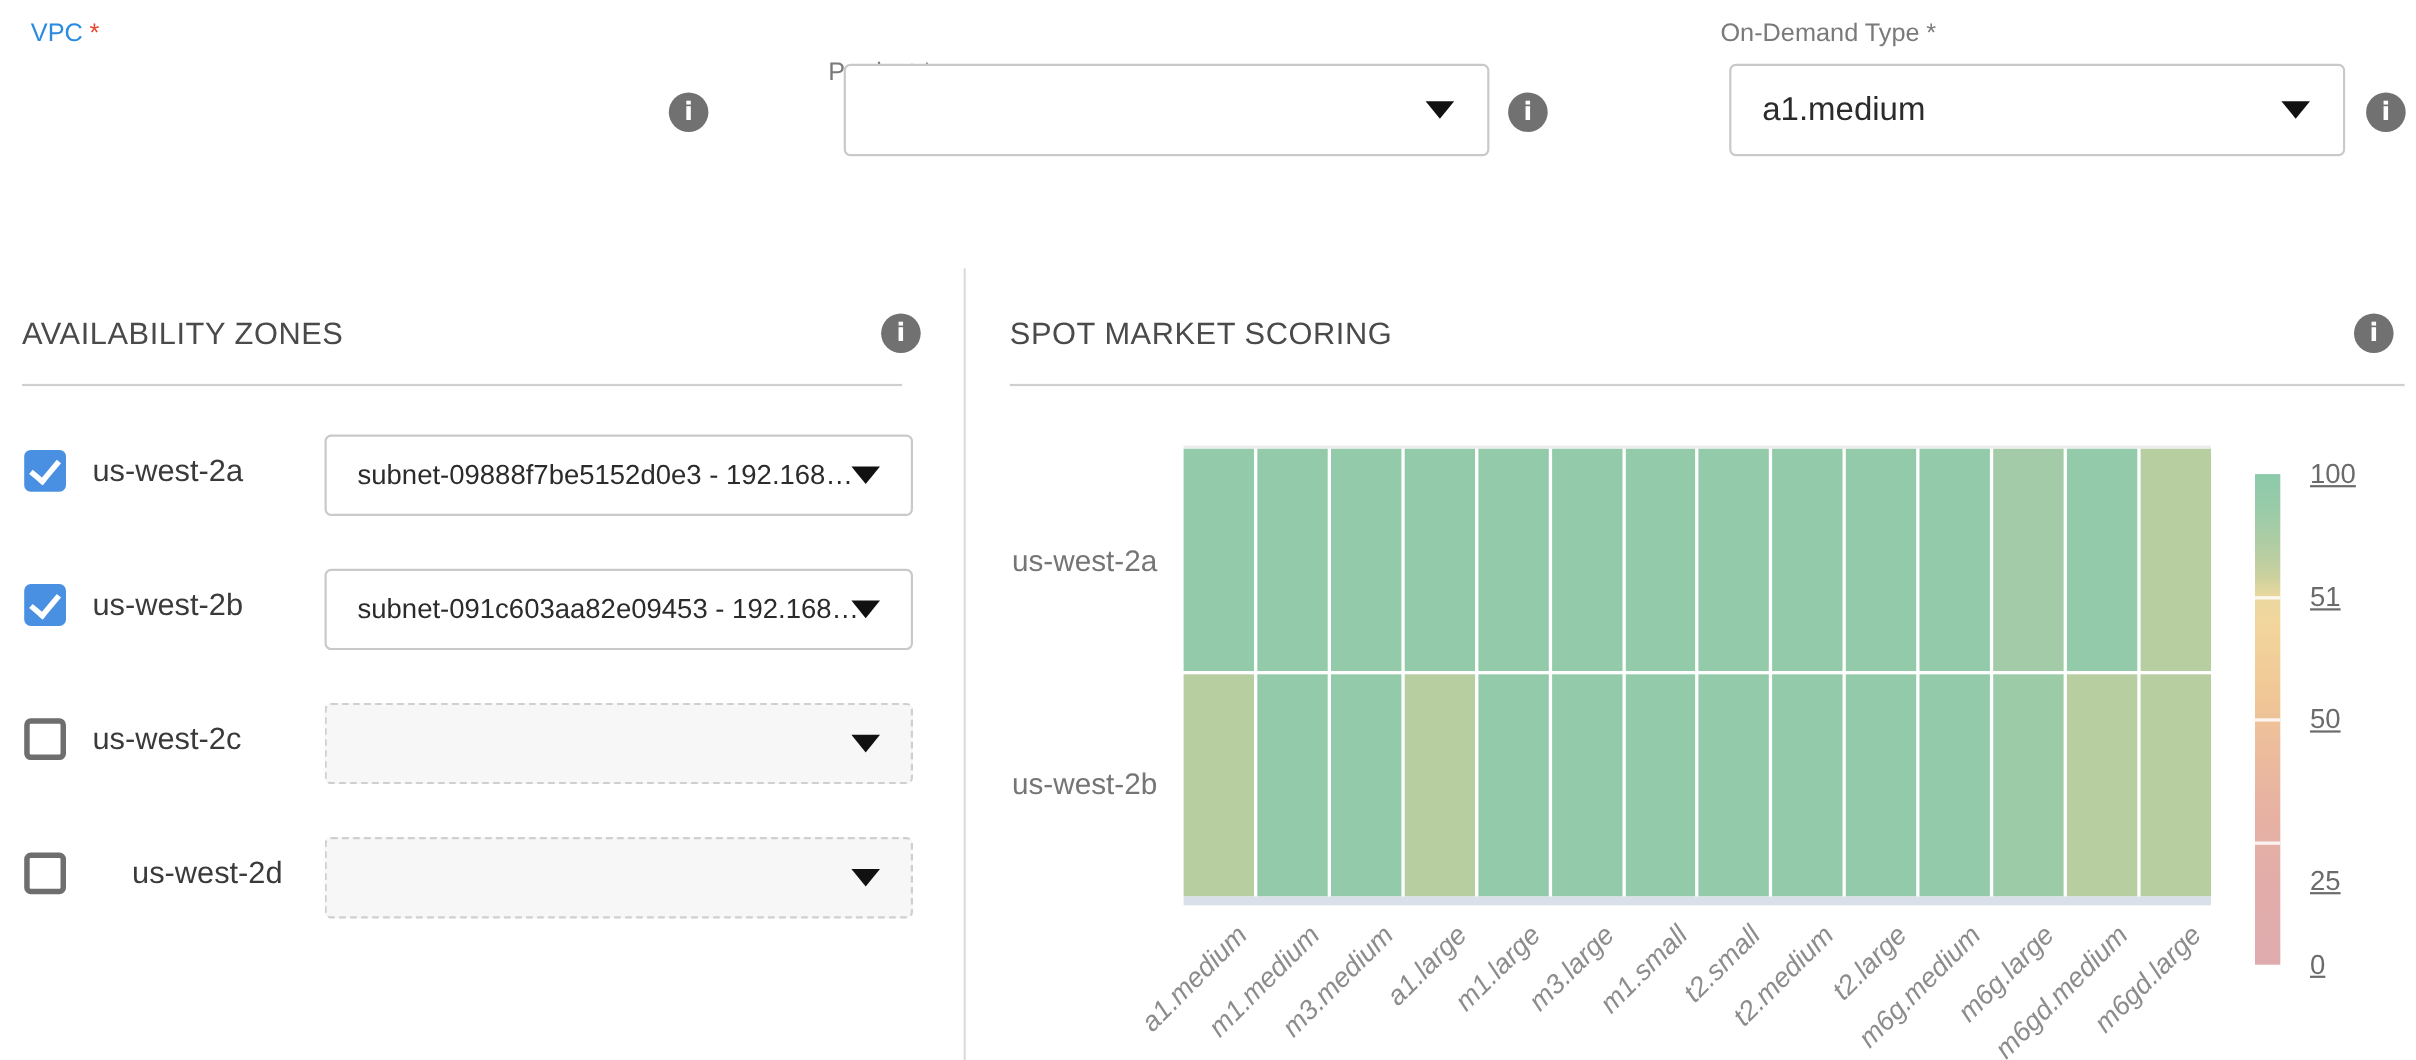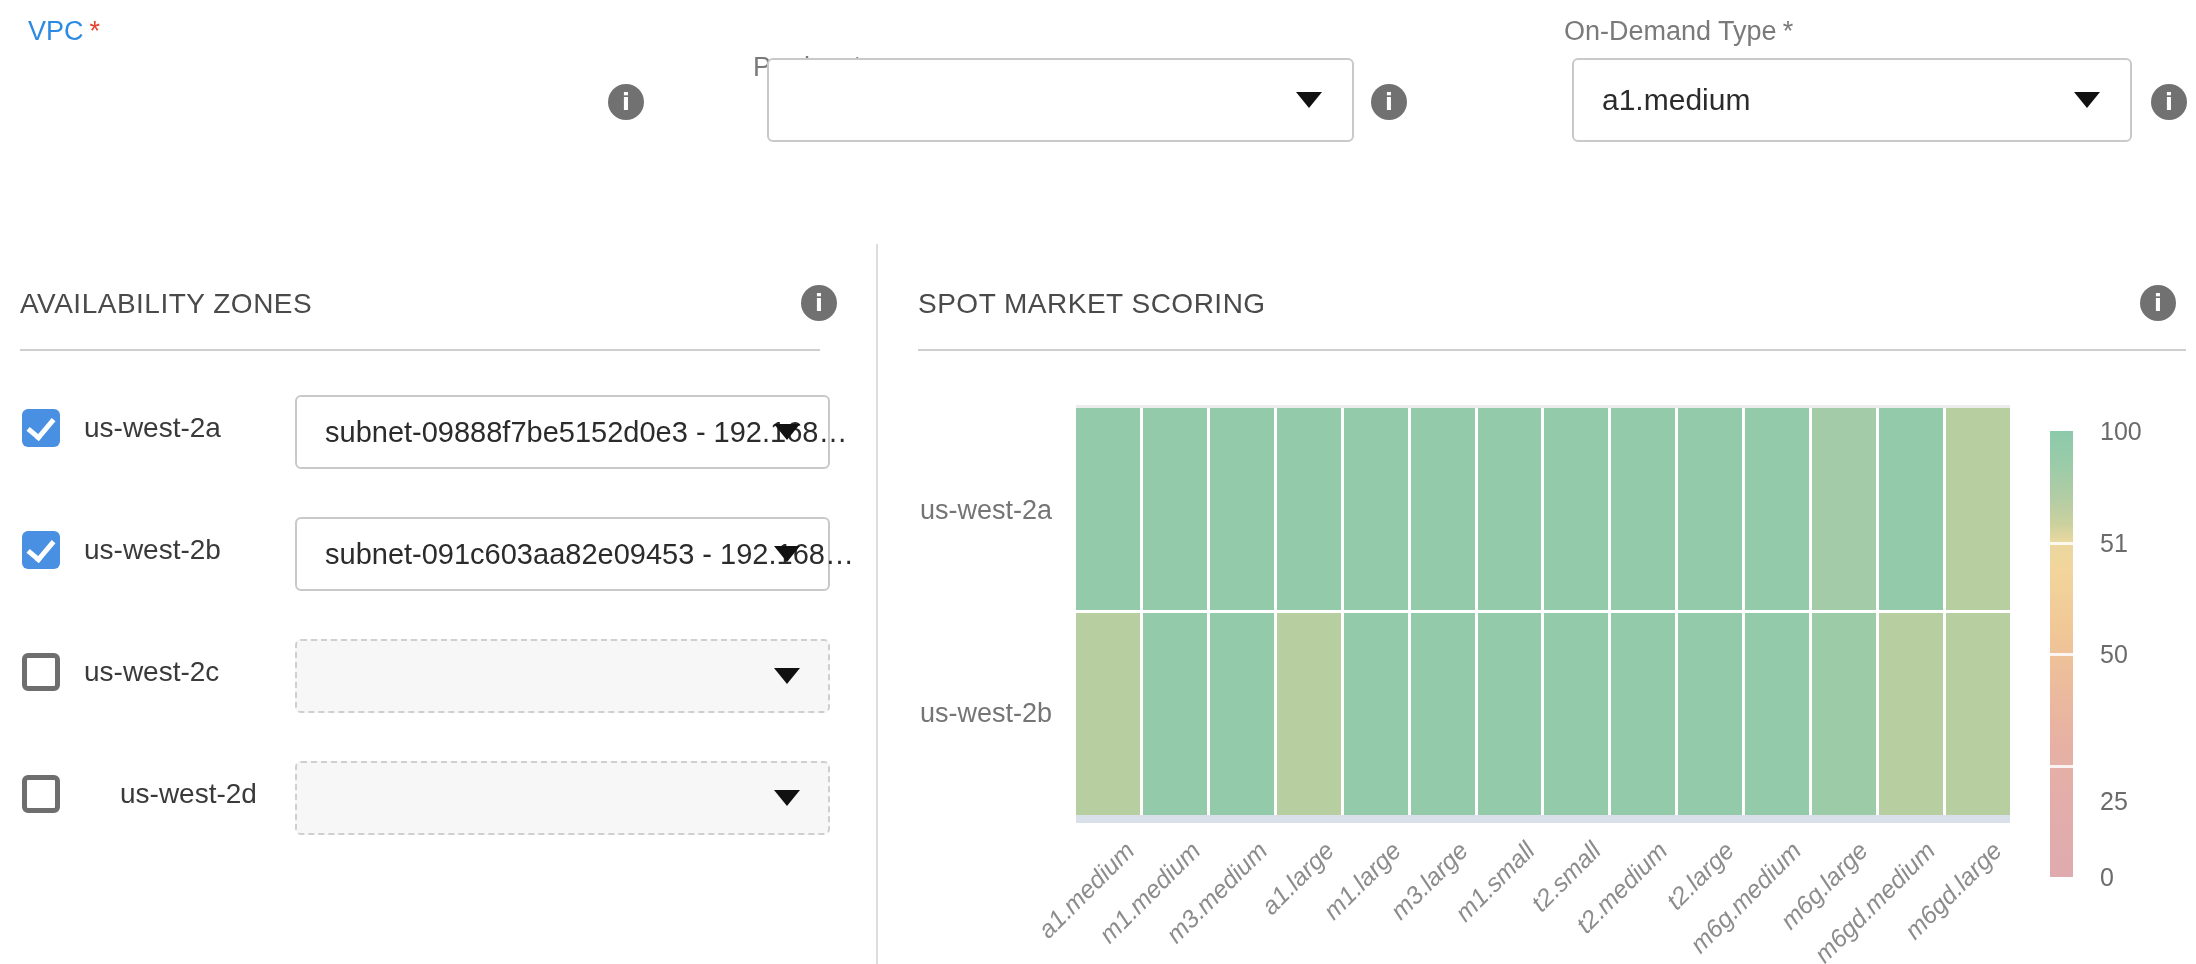--- a/index.html
+++ b/index.html
@@ -1,20 +1,20 @@
 <!DOCTYPE html>
 <html><head>
 <meta charset="utf-8">
 <style>
   html,body{margin:0;padding:0;background:#fff;}
   .stage{position:relative;width:2196px;height:964px;background:#fff;
          font-family:"Liberation Sans",sans-serif;overflow:hidden;color:#2b2b2b;}
 
   
-  .field-label{position:absolute;font-size:27px;color:#7a7a7a;white-space:nowrap;}
+  .field-label{position:absolute;font-size:23px;color:#7a7a7a;white-space:nowrap;}
   .field-label .req{margin-left:6px;}
   .label-blue{color:#2b8ae2;}
   .label-blue .req{color:#e8432d;}
   .select-box{position:absolute;background:#fff;border:2px solid #c9c9c9;border-radius:6px;
               box-sizing:border-box;}
   .select-box .val{position:absolute;left:28px;top:0;height:100%;display:flex;align-items:center;
                    font-size:30px;color:#2b2b2b;white-space:nowrap;}
   .caret{position:absolute;width:0;height:0;border-left:13px solid transparent;
          border-right:13px solid transparent;border-top:16px solid #111;}
   .select-box .caret{right:30px;top:50%;margin-top:-8px;}
@@ -31,21 +31,21 @@
   .az-checkbox{position:absolute;left:22px;width:38px;height:38px;box-sizing:border-box;border-radius:6px;}
   .az-checkbox.checked{background:#4a90e2;}
   .az-checkbox.unchecked{background:#fff;border:5px solid #6e6e6e;}
   .az-checkbox .check{position:absolute;left:11px;top:4px;width:11px;height:21px;
        border-right:5px solid #fff;border-bottom:5px solid #fff;transform:rotate(40deg);}
   .az-zone-label{position:absolute;left:84px;font-size:28px;color:#3a3a3a;line-height:34px;white-space:nowrap;}
   .az-select{position:absolute;left:295px;width:535px;height:74px;background:#fff;
              border:2px solid #c9c9c9;border-radius:6px;box-sizing:border-box;}
   .az-select.empty{border:2px dashed #cfcfcf;background:#f7f7f7;}
   .az-select .val{position:absolute;left:28px;top:0;height:100%;display:flex;align-items:center;
-                  font-size:29px;color:#2b2b2b;white-space:nowrap;}
+                  font-size:25px;color:#2b2b2b;white-space:nowrap;}
   .az-select .caret{right:28px;top:50%;margin-top:-8px;}
 
   
   .hm-topstrip{position:absolute;left:1076px;top:405px;width:934px;height:3px;background:#ececec;}
   .hm-grid{position:absolute;left:1076px;top:408px;width:934px;height:407px;display:grid;
            grid-template-rows:repeat(2,1fr);grid-template-columns:repeat(14,1fr);
            gap:3px;background:#fff;}
   .hm-cell{width:100%;height:100%;}
   .hm-bottomstrip{position:absolute;left:1076px;top:815px;width:934px;height:8px;background:#d9e0ea;}
   .hm-ylabel{position:absolute;left:880px;width:172px;text-align:right;font-size:27px;
@@ -53,21 +53,21 @@
   .hm-xlabel-anchor{position:absolute;width:0;height:0;}
   .hm-xlabel-anchor span{position:absolute;right:0;top:0;transform:rotate(-45deg);
        transform-origin:top right;font-size:25px;font-style:italic;color:#8c8c8c;white-space:nowrap;}
 
   
   .cbar{position:absolute;left:2050px;top:431px;width:23px;height:446px;
         background:linear-gradient(to bottom,
           #8ccaab 0%, #9ccba8 8%, #b2cda4 15%, #ccd19e 21%, #ead89f 25%,
           #f2d59c 31%, #f0c796 45%, #ecbc9c 56%, #e7b2a2 68%, #e2adaa 84%, #dfabae 100%);}
   .cbar-tick{position:absolute;left:0;width:100%;height:3px;background:#fff;opacity:.85;}
-  .cbar-label{position:absolute;left:2100px;font-size:25px;color:#6b6b6b;line-height:28px;white-space:nowrap;}
+  .cbar-label{position:absolute;left:2100px;font-size:25px;color:#6b6b6b;line-height:28px;white-space:nowrap;text-decoration:underline;}
 </style>
 </head>
 <body>
 
 <div class="stage">
 
   <div class="field-label label-blue" style="left:28px;top:16px;">
     <span>VPC</span><span class="req">*</span>
   </div>
   <div class="info-icon" style="left:608px;top:84px;">i</div>

